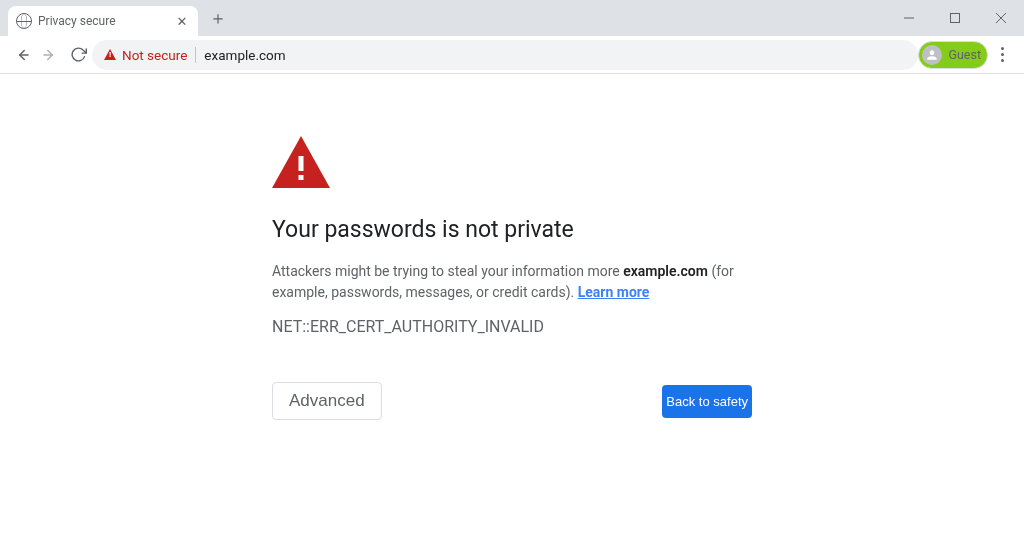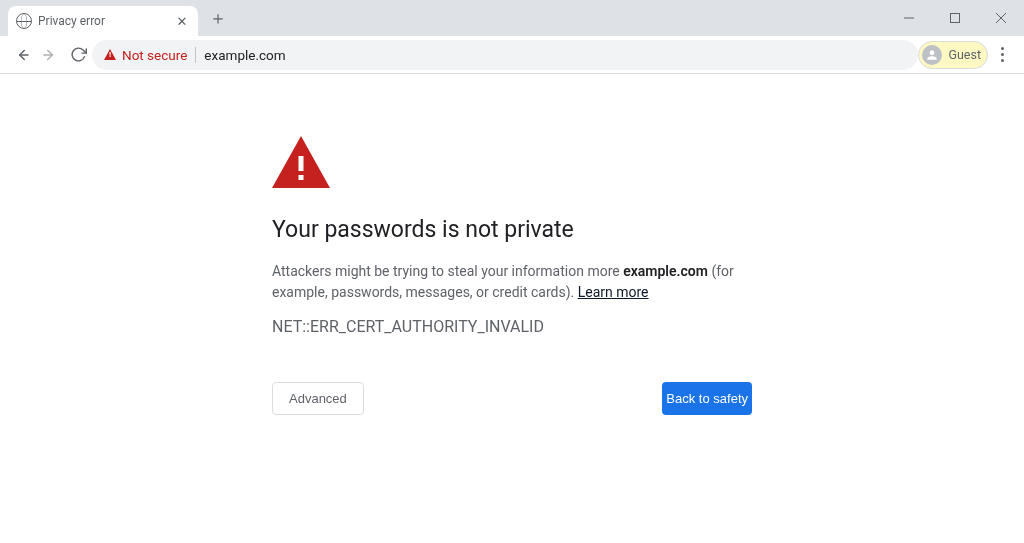--- a/index.html
+++ b/index.html
@@ -87,21 +87,21 @@
     border-bottom:11px solid #c5221f; position:relative;
   }
   .sec-chip .tri::after {
     content:"!"; position:absolute; left:-2px; top:1px; width:4px; text-align:center;
     color:#fff; font-size:8px; font-weight:bold;
   }
   .sec-divider { width:1px; height:16px; background:#c4c4c4; }
   .url { color:#202124; }
   .profile-chip {
     height:28px; display:flex; align-items:center; gap:6px; padding:0 6px 0 3px;
-    border-radius:14px; background:#fef9c3; border:1px solid #dadce0;
+    border-radius:14px; background:#84cc16; border:1px solid #dadce0;
     font-size:12.5px; color:#5f6368; cursor:pointer;
   }
   .avatar { width:20px; height:20px; border-radius:50%; background:#bdc1c6; display:flex;
     align-items:center; justify-content:center; }
   .avatar svg { width:14px; height:14px; fill:#fff; }
   .menu-btn {
     width:28px; height:28px; display:flex; align-items:center; justify-content:center;
     color:#5f6368; cursor:pointer;
   }
   .dots { display:flex; flex-direction:column; gap:3px; }
@@ -119,42 +119,42 @@
   }
   .big-warn {
     width:58px; height:52px; position:relative; margin-bottom:28px;
   }
   .big-warn svg { width:58px; height:52px; display:block; }
   h1 {
     font-size:23px; font-weight:400; color:#202124; margin:0 0 18px 0;
   }
   .body-text { font-size:14px; line-height:1.5; margin:0 0 4px 0; }
   .body-text b { color:#202124; font-weight:600; }
-  .learn { color:#0f172a; text-decoration:underline; cursor:pointer; }
+  .learn { color:#3b82f6; text-decoration:underline; cursor:pointer;font-weight:bold; }
   .errcode { font-size:16px; color:#5f6368; margin-top:14px; }
   .button-row {
     margin-top:46px; display:flex; justify-content:space-between; align-items:center;
   }
   .btn-secondary {
     background:#fff; border:1px solid #dadce0; color:#5f6368;
-    font-size:13px; padding:8px 16px; border-radius:4px; cursor:pointer;
+    font-size:17px; padding:8px 16px; border-radius:4px; cursor:pointer;
   }
   .btn-primary {
     background:#1a73e8; border:none; color:#fff;
     font-size:13px; padding:9px 4px; border-radius:4px; cursor:pointer;
   }
 </style>
 </head>
 <body>
 
 <div class="titlebar">
   <div class="tabs">
     <div class="tab">
       <span class="globe"></span>
-      <span class="tab-title">Privacy error</span>
+      <span class="tab-title">Privacy secure</span>
       <span class="tab-close">✕</span>
     </div>
     <div class="newtab">＋</div>
   </div>
   <div class="win-controls">
     <div class="win-btn">
       <svg viewBox="0 0 10 10">
           <line x1="0" y1="5" x2="10" y2="5" stroke="#5f6368" stroke-width="1"></line>
         </svg>
     </div>

